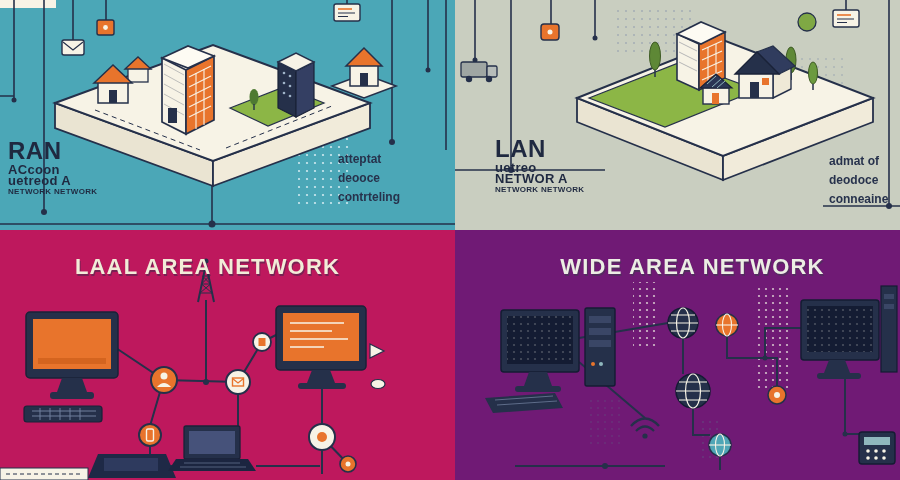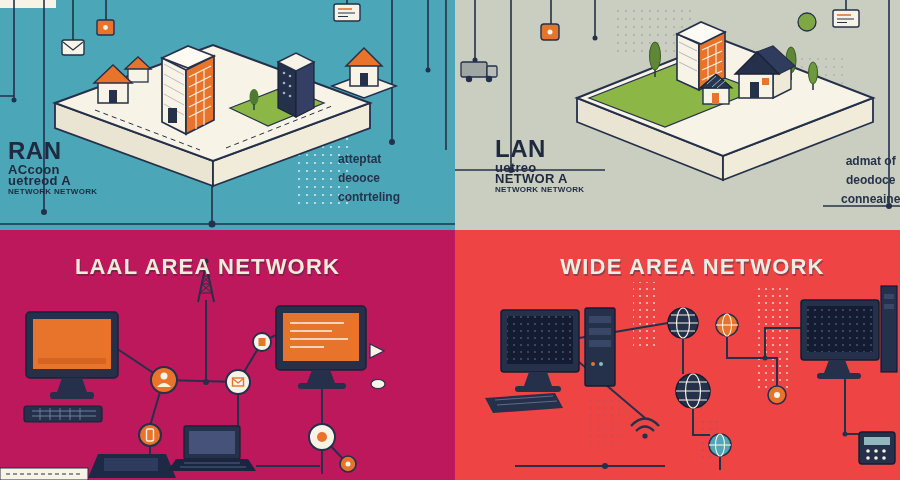--- a/index.html
+++ b/index.html
@@ -4,21 +4,21 @@
 <style>
   * { margin:0; padding:0; box-sizing:border-box; }
   html,body { width:900px; height:480px; }
   body { font-family:"Liberation Sans", sans-serif; overflow:hidden; background:#fff; }
   .canvas { position:relative; width:900px; height:480px; overflow:hidden;padding-left:12px; }
   .quad { position:absolute; overflow:hidden; }
   .quad svg { position:absolute; left:0; top:0; display:block; }
   #q-ran   { left:0;     top:0;     width:455px; height:230px; background:#4BA7B7; }
   #q-lan   { left:455px; top:0;     width:445px; height:230px; background:#C9CEC0; }
   #q-local { left:0;     top:230px; width:455px; height:250px; background:#be185d; }
-  #q-wide  { left:455px; top:230px; width:445px; height:250px; background:#ef4444; }
+  #q-wide  { left:455px; top:230px; width:445px; height:250px; background:#701a75; }
 
   .label-block { position:absolute; color:#1F2940; z-index:3; }
   .big-label { font-size:24px; font-weight:800; letter-spacing:.5px; line-height:26px; }
   .sub-line { font-size:13px; font-weight:700; letter-spacing:.3px; line-height:10px; margin-top:1px; }
   .sub-line.caps { font-size:8px; text-transform:uppercase; }
   .note-block { position:absolute; color:#27324C; font-size:12px; font-weight:600; z-index:3; }
   .note-line { line-height:19px; white-space:nowrap; }
 
   .quad-title { position:absolute; text-align:center; font-weight:800; font-size:22px;
                 letter-spacing:1.2px; z-index:3; white-space:nowrap; }
@@ -216,21 +216,21 @@
         <path d="M252 84 L261 76 M257 87 L266 79 M262 88 L270 81" stroke="#8FB7BD" stroke-width="1" fill="none"></path>
         <rect x="257" y="93" width="7" height="11" fill="#E8742C"></rect>
       </g>
     </svg>
     <div class="label-block" style="left:40px; top:136px;">
       <div class="big-label">LAN</div>
       <div class="sub-line">uetreo</div>
       <div class="sub-line">NETWOR A</div>
       <div class="sub-line caps">NETWork network</div>
     </div>
-    <div class="note-block" style="left:386px; top:152px;text-align:center;">
+    <div class="note-block" style="left:374px; top:152px;">
       <div class="note-line">admat of</div>
       <div class="note-line">deodoce</div>
       <div class="note-line">conneaine</div>
     </div>
   </div>
 
   <div class="quad" id="q-local">
     <svg width="455" height="250" viewBox="0 0 455 250">
       <g stroke="#25304A" stroke-width="2" fill="none">
         <path d="M206 70 V152"></path>

